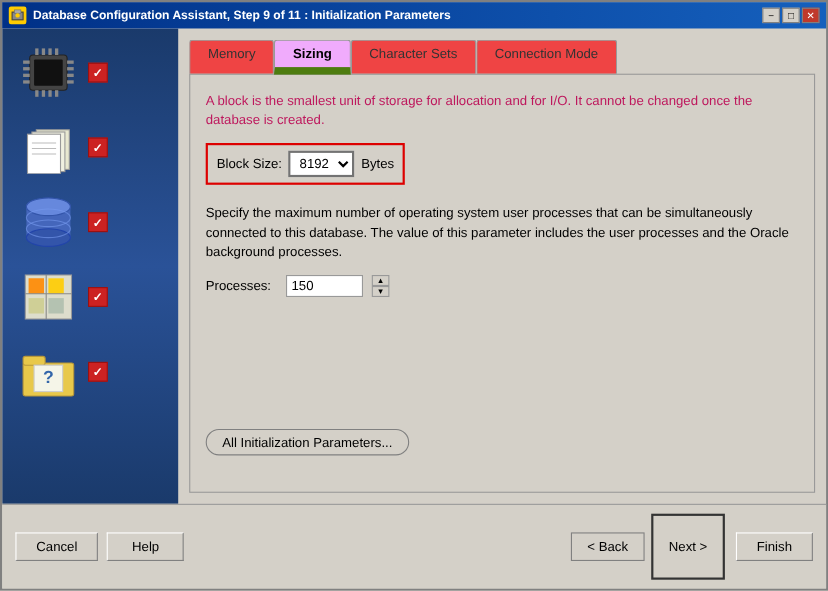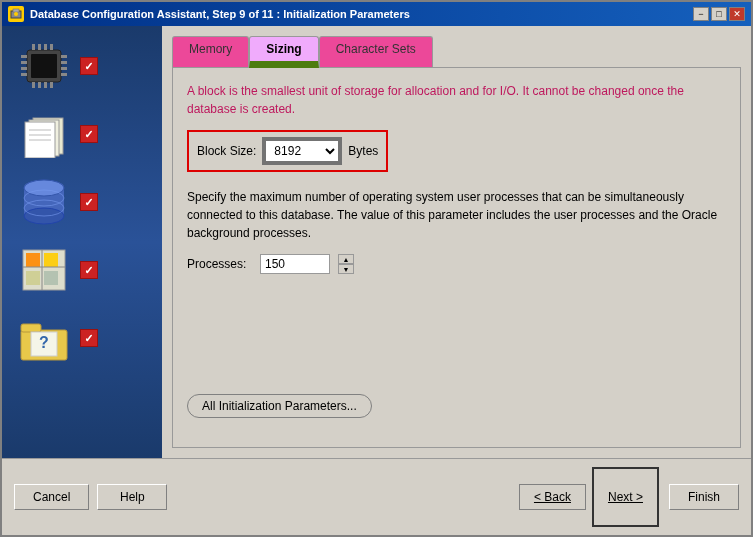--- a/index.html
+++ b/index.html
@@ -135,21 +135,21 @@
     }
 
     .tab-bar {
       display: flex;
       gap: 0;
       margin-bottom: 0;
     }
 
     .tab {
       padding: 5px 16px;
-      background: #ec4899;
+      background: #ef4444;
       border: 1px solid #999;
       border-bottom: none;
       cursor: pointer;
       font-size: 12px;
       color: #333;
       border-radius: 3px 3px 0 0;
     }
 
     .tab.active {
       background: #f0abfc;
@@ -176,22 +176,22 @@
 
     .block-size-label {
       font-size: 12px;
       color: #000;
     }
 
     .block-size-select {
       padding: 2px 4px;
       font-size: 12px;
       background: white;
-      border: 4px solid #737373;
-      width: 80px;
+      border: 2px solid #737373;
+      width: 60px;
     }
 
     .bytes-label {
       font-size: 12px;
       color: #000;
     }
 
     .processes-description {
       font-size: 12px;
       color: #000;
@@ -282,21 +282,20 @@
 
     .nav-btn {
       padding: 5px 10px;
       background: #d4d0c8;
       border: 1px solid #808080;
       cursor: pointer;
       font-size: 12px;
       display: flex;
       align-items: center;
       gap: 4px;
-      text-decoration: underline;
     }
 
     .block-size-container {
       display: flex;
       align-items: center;
       gap: 6px;
       padding: 5px 8px;
       border: 2px solid #dd0000;
       margin-bottom: 16px;
       width: fit-content;
@@ -430,20 +429,21 @@
         <div class="check-badge">✓</div>
       </div>
     </div>
 
     <div class="main-content">
 
       <div class="tab-bar">
         <div class="tab">Memory</div>
         <div class="tab active">Sizing</div>
         <div class="tab">Character Sets</div>
+        <div class="tab">Connection Mode</div>
       </div>
 
       <div class="tab-content">
         <p class="description-text">A block is the smallest unit of storage for allocation and for I/O. It cannot be changed once the database is created.</p>
 
         <div class="block-size-container">
           <label class="block-size-label">Block Size:</label>
           <select class="block-size-select">
             <option value="8192" selected="">8192</option>
             <option value="2048">2048</option>

